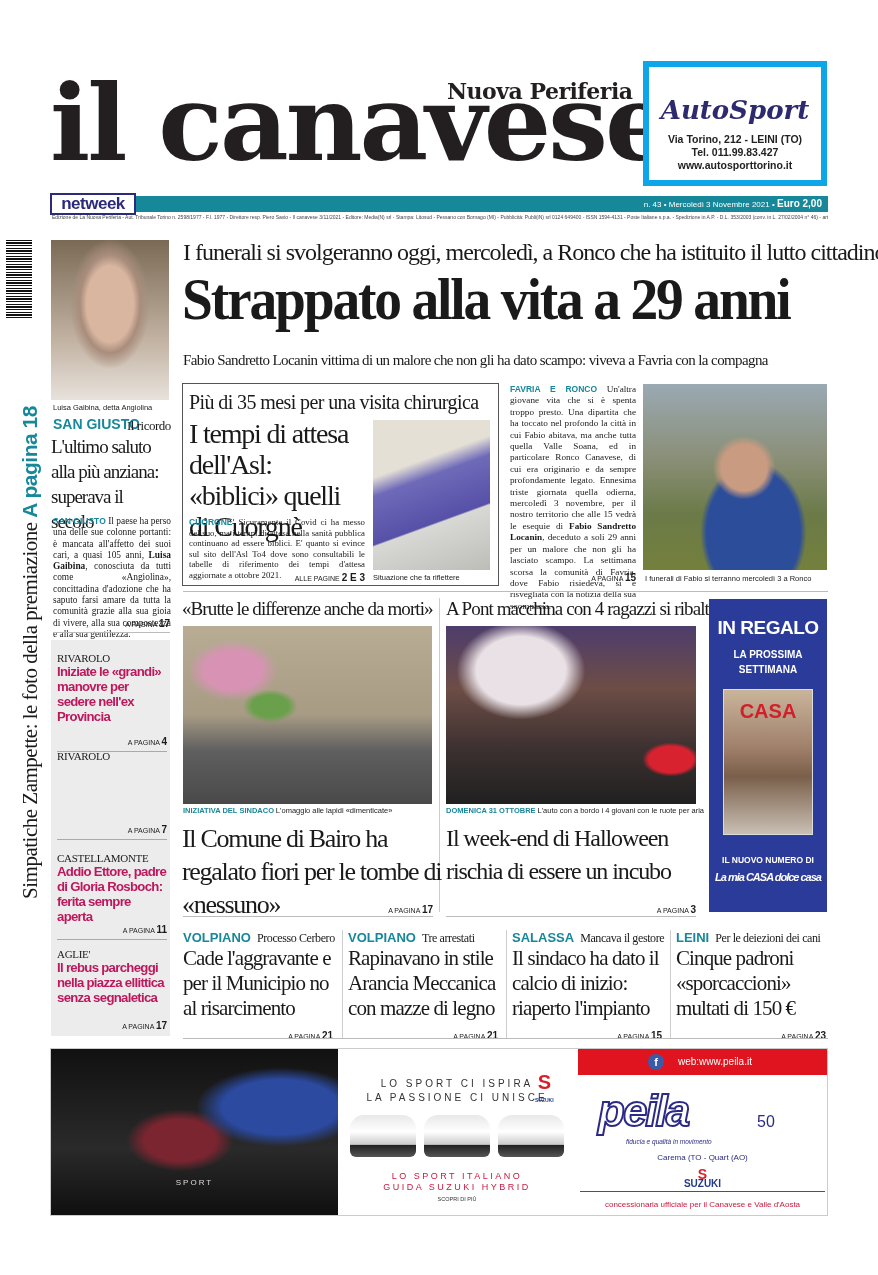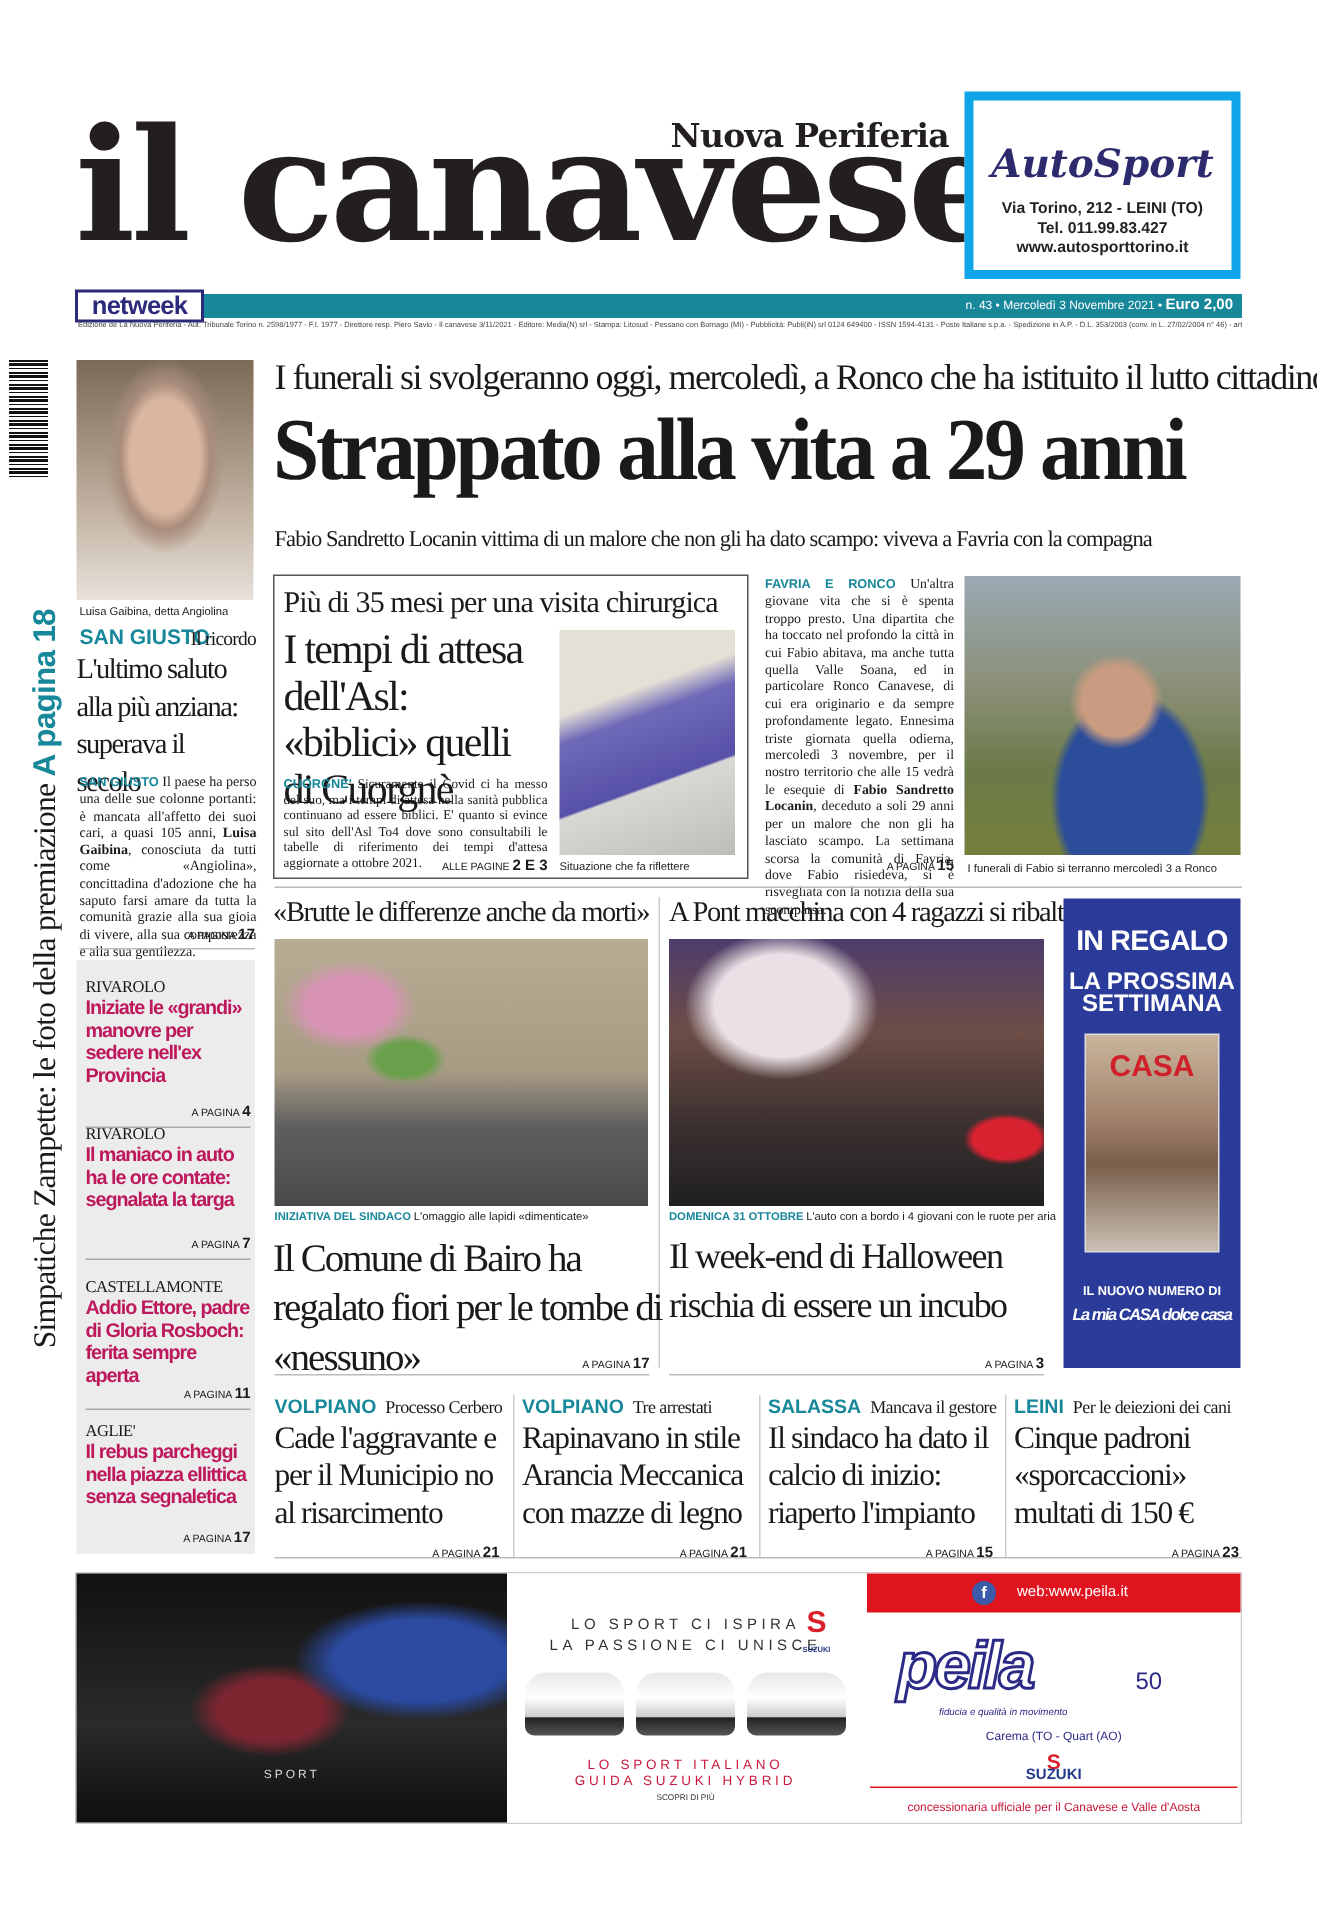--- a/index.html
+++ b/index.html
@@ -80,21 +80,21 @@
 .capk{font-family:"Liberation Sans",sans-serif;font-weight:bold;color:#17879a}
 .capt{font-family:"Liberation Sans",sans-serif}
 #head-bairo{left:182px;top:822px;width:254px;font-size:26px;line-height:33px;letter-spacing:-1.3px;white-space:nowrap}
 #head-pont{left:446px;top:822px;width:254px;font-size:24px;line-height:33px;letter-spacing:-1.1px;white-space:nowrap}
 #pag-bairo{left:183px;top:904px;width:250px}
 #pag-pont{left:446px;top:904px;width:250px}
 
 
 #ad-regalo{left:709px;top:599px;width:118px;height:313px;background:#2b3b9a;color:#fff;text-align:center;font-family:"Liberation Sans",sans-serif;font-weight:bold}
 #ad-regalo .t1{margin-top:18px;font-size:19px;letter-spacing:-0.5px}
-#ad-regalo .t2{margin-top:8px;font-size:16px;line-height:15px}
+#ad-regalo .t2{margin-top:8px;font-size:10px;line-height:15px}
 #ad-regalo .mag{margin:12px auto 0;width:90px;height:146px;background:linear-gradient(180deg,#c9b59b 0,#a0806a 40%,#7a5f4a 60%,#c9c0b4);border:1px solid #ddd;position:relative}
 #ad-regalo .mag span{position:absolute;top:10px;left:0;right:0;color:#d0202a;font-size:20px}
 #ad-regalo .t3{margin-top:20px;font-size:8.5px}
 #ad-regalo .t4{margin-top:6px;font-size:22px;letter-spacing:-1px}
 
 
 .bcell{position:absolute;top:930px;width:155px}
 .bkick{font-size:12px;white-space:nowrap}
 .bkick .k{font-family:"Liberation Sans",sans-serif;font-weight:bold;font-size:13px;color:#17879a;margin-right:6px}
 .bkick .t{letter-spacing:-0.4px}
@@ -158,21 +158,20 @@
 
 <div class="abs" id="leftbox">
   <div class="lb-item" style="top:12px">
     <div class="lb-kick">RIVAROLO</div>
     <div class="lb-head">Iniziate le «grandi» manovre per sedere nell'ex Provincia</div>
     <div class="lb-pag apag" style="top:84px"><span>A pagina</span> <b>4</b></div>
     <div class="lb-rule" style="top:99px"></div>
   </div>
   <div class="lb-item" style="top:110px">
     <div class="lb-kick">RIVAROLO</div>
-    <div class="lb-head">Il maniaco in auto ha le ore contate: segnalata la targa</div>
     <div class="lb-pag apag" style="top:74px"><span>A pagina</span> <b>7</b></div>
     <div class="lb-rule" style="top:89px"></div>
   </div>
   <div class="lb-item" style="top:212px">
     <div class="lb-kick">CASTELLAMONTE</div>
     <div class="lb-head">Addio Ettore, padre di Gloria Rosboch: ferita sempre aperta</div>
     <div class="lb-pag apag" style="top:72px"><span>A pagina</span> <b>11</b></div>
     <div class="lb-rule" style="top:87px"></div>
   </div>
   <div class="lb-item" style="top:308px">

